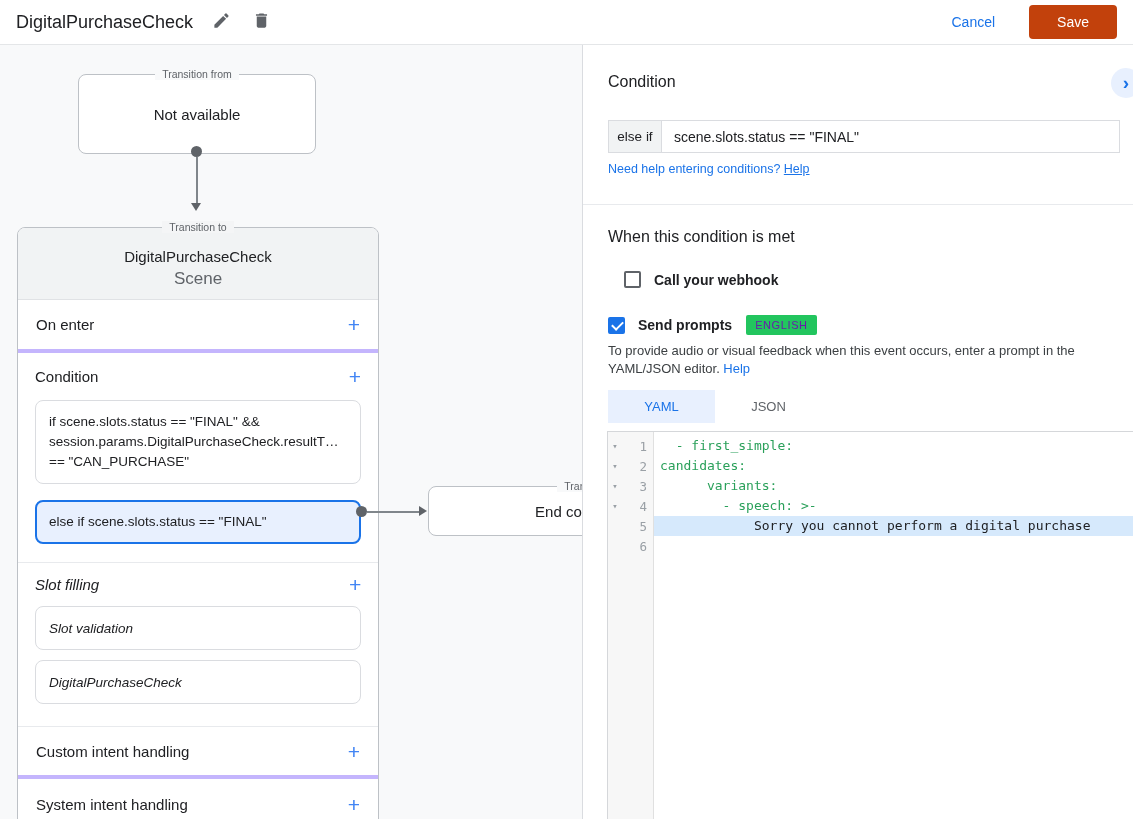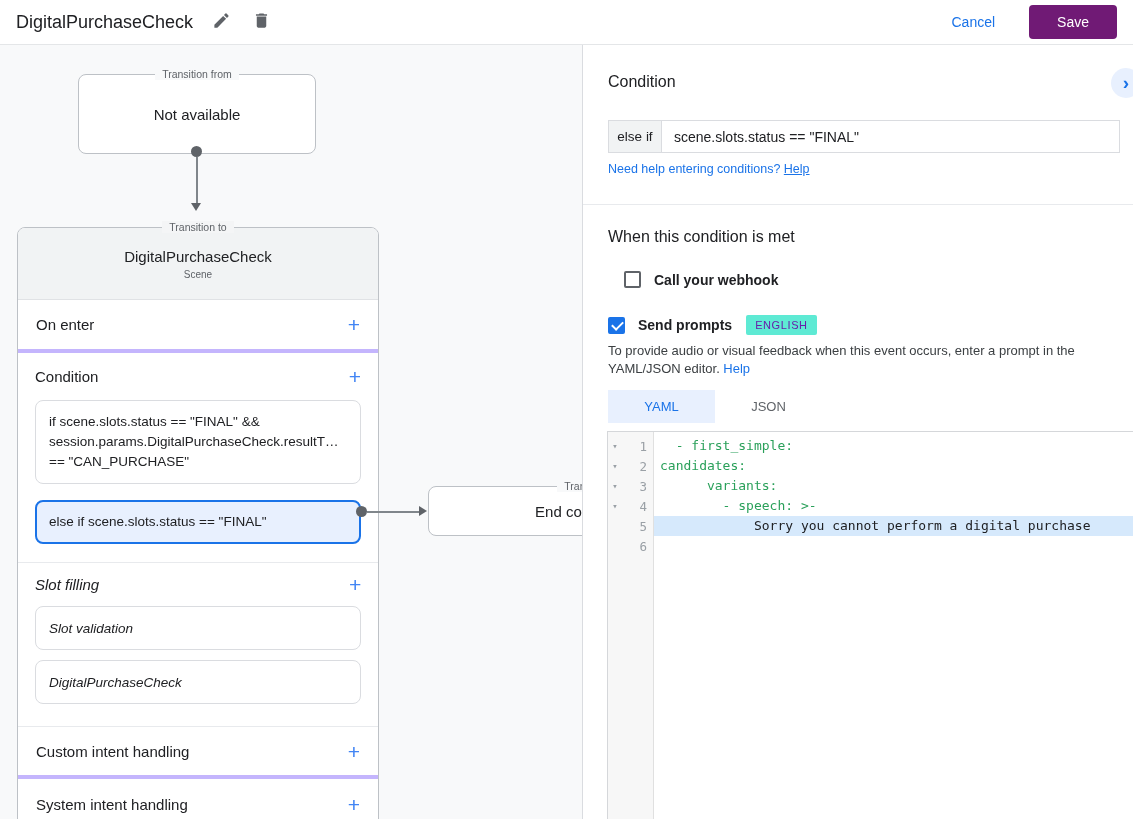--- a/index.html
+++ b/index.html
@@ -9,21 +9,21 @@
   
   .header { height:45px; display:flex; align-items:center; padding:0 16px;
     background:#fff; border-bottom:1px solid #e4e6e8; }
   .page-title { font-size:18px; font-weight:400; color:#202124; }
   .icon-btn { border:none; background:none; cursor:pointer; margin-left:16px;
     width:24px; height:24px; display:flex; align-items:center; justify-content:center; }
   .icon-btn svg { fill:#5f6368; }
   .header-spacer { flex:1; }
   .cancel-btn { border:none; background:none; color:#1a73e8; font-size:14px;
     font-weight:500; cursor:pointer; margin-right:34px; font-family:inherit; }
-  .save-btn { background:#701a75; color:#fff; border:none; border-radius:4px;
+  .save-btn { background:#c2410c; color:#fff; border:none; border-radius:4px;
     font-size:14px; font-weight:500; padding:9px 28px; cursor:pointer; font-family:inherit; }
 
   
   .main { display:flex; height:774px; }
   .canvas { position:relative; width:583px; flex:none; background:#f8f9fa;
     border-right:1px solid #dadce0; overflow:hidden; }
   .panel { position:relative; flex:1; background:#fff; overflow:hidden; }
 
   
   .node { position:absolute; background:#fff; border:1px solid #bdc1c6; border-radius:8px; }
@@ -46,21 +46,21 @@
   .arrow-right { position:absolute; width:0; height:0;
     border-top:5px solid transparent; border-bottom:5px solid transparent;
     border-left:8px solid #5f6368; }
 
   
   .scene-card { position:absolute; left:17px; top:182px; width:362px;
     background:#fff; border:1px solid #bdc1c6; border-radius:8px; }
   .scene-header { background:#f1f3f4; border-bottom:1px solid #e0e2e5;
     border-radius:7px 7px 0 0; height:72px; text-align:center; padding-top:20px; }
   .scene-title { font-size:15px; color:#202124; }
-  .scene-subtitle { font-size:10px; color:#5f6368; margin-top:4px; }
+  .scene-subtitle { font-size:17px; color:#5f6368; margin-top:4px; }
   .card-row { height:53px; display:flex; align-items:center; justify-content:space-between;
     padding:0 18px; border-bottom:4px solid #c4b5fd; font-size:15px; color:#202124; cursor:pointer; }
   .card-row:last-child { border-bottom:none; }
   .card-section { border-bottom:1px solid #e8eaed; padding:0 17px 18px; }
   .section-title-row { height:47px; display:flex; align-items:center;
     justify-content:space-between; font-size:15px; color:#202124; }
   .plus { color:#4285f4; font-size:21px; font-weight:400; line-height:1; cursor:pointer; }
   .cond-box { background:#fff; border:1px solid #dadce0; border-radius:8px;
     padding:11px 13px; font-size:13.5px; line-height:20px; color:#202124;
     margin-bottom:16px; cursor:pointer; }
@@ -88,21 +88,21 @@
   .when-title { position:absolute; left:25px; top:183px; font-size:16px; color:#202124; }
   .check-row { position:absolute; left:25px; display:flex; align-items:center; cursor:pointer; }
   .check-row.webhook { top:226px;padding-left:16px; }
   .check-row.prompts { top:270px; }
   .checkbox { width:17px; height:17px; border:2px solid #5f6368; border-radius:2px;
     margin-right:13px; flex:none; }
   .checkbox.checked { background:#1a73e8; border-color:#1a73e8; position:relative; }
   .checkbox.checked::after { content:""; position:absolute; left:4px; top:0px;
     width:5px; height:9px; border:solid #fff; border-width:0 2px 2px 0; transform:rotate(45deg); }
   .check-label { font-size:14px; font-weight:700; color:#202124; }
-  .lang-badge { margin-left:14px; background:#5eead4; color:#681da8; font-size:11px;
+  .lang-badge { margin-left:14px; background:#22c55e; color:#681da8; font-size:11px;
     font-weight:500; letter-spacing:.6px; padding:4px 9px; border-radius:2px; }
   .prompt-hint { position:absolute; left:25px; top:297px; width:512px;
     font-size:13px; line-height:18px; color:#3c4043; }
   .prompt-hint a { color:#1a73e8; text-decoration:none; cursor:pointer; }
   .tabs { position:absolute; left:25px; top:345px; display:flex; }
   .tab { width:107px; height:33px; display:flex; align-items:center; justify-content:center;
     font-size:13px; font-weight:500; color:#5f6368; cursor:pointer; }
   .tab.active { background:#e8f0fe; color:#1a73e8; }
 
   

